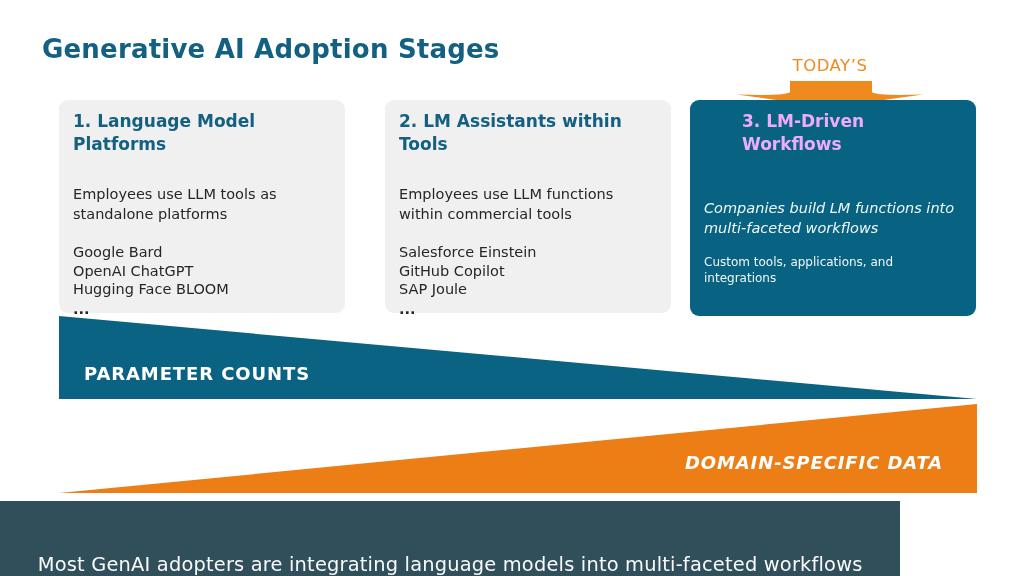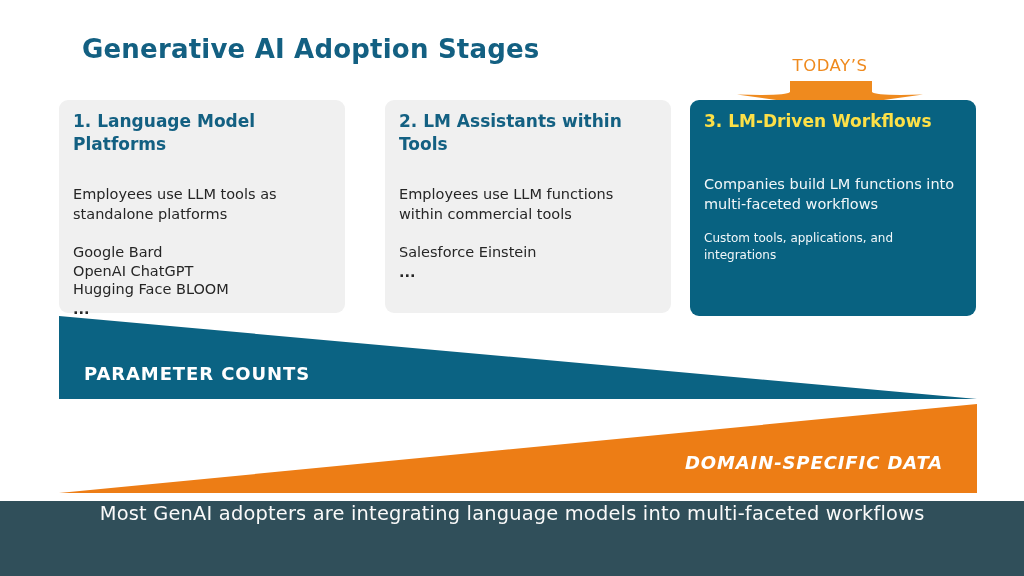--- a/index.html
+++ b/index.html
@@ -12,21 +12,20 @@
     font-family: "DejaVu Sans", "Liberation Sans", sans-serif;
   }
   .slide-title {
     position: absolute;
     left: 42px;
     top: 34px;
     font-size: 26px;
     font-weight: bold;
     color: #136082;
     letter-spacing: 0.2px;
-    margin-left: 40px;
   }
   .today-label {
     position: absolute;
     left: 730px;
     top: 56px;
     width: 200px;
     text-align: center;
     font-size: 16.5px;
     font-weight: normal;
     color: #EF8A1E;
@@ -56,28 +55,28 @@
     height: 216px;
     background: #086281;
   }
   .card-heading {
     margin: 0 0 27px 0;
     font-size: 17px;
     font-weight: bold;
     line-height: 1.38;
     color: #136082;
   }
-  .card-3 .card-heading { color: #fde047; margin-bottom: 41px; }
+  .card-3 .card-heading { color: #f0abfc; margin-bottom: 41px; margin-left: 38px; }
   .card-desc {
     margin: 0 0 19px 0;
     font-size: 14.5px;
     line-height: 1.38;
     color: #262626;
   }
-  .card-3 .card-desc { color: #F2F7F9; margin-bottom: 16px; }
+  .card-3 .card-desc { color: #F2F7F9; margin-bottom: 16px; font-style: italic; }
   .card-secondary {
     margin: 0;
     font-size: 12px;
     line-height: 1.38;
     color: #F2F7F9;
   }
   .example-line {
     font-size: 14.5px;
     line-height: 1.29;
     color: #262626;
@@ -97,25 +96,25 @@
     font-weight: bold;
     color: #ffffff;
     letter-spacing: 0.9px;
   }
   .parameter-label { left: 84px; top: 363px; }
   .domain-label { right: 81px; top: 452px; font-style: italic; }
   .footer-bar {
     position: absolute;
     left: 0;
     top: 501px;
-    width: 1024px;
+    width: 900px;
     height: 75px;
     background: #304F5A;
     display: flex;
-    align-items: flex-start;
+    align-items: flex-end;
     justify-content: center;
   }
   .footer-text {
     color: #FAFAFA;
     font-size: 20px;
     letter-spacing: 0.2px;
     transform: scaleX(0.97);
   }
 </style>
 </head>
@@ -140,20 +139,22 @@
       <div class="example-line">Hugging Face BLOOM</div>
       <div class="more-ellipsis">...</div>
     </div>
   </div>
 
   <div class="card card-2">
     <div class="card-heading">2. LM Assistants within Tools</div>
     <div class="card-desc">Employees use LLM functions within commercial tools</div>
     <div>
       <div class="example-line">Salesforce Einstein</div>
+      <div class="example-line">GitHub Copilot</div>
+      <div class="example-line">SAP Joule</div>
       <div class="more-ellipsis">...</div>
     </div>
   </div>
 
   <div class="card card-3">
     <div class="card-heading">3. LM-Driven Workflows</div>
     <div class="card-desc">Companies build LM functions into multi-faceted workflows</div>
     <div class="card-secondary">Custom tools, applications, and integrations</div>
   </div>
 

